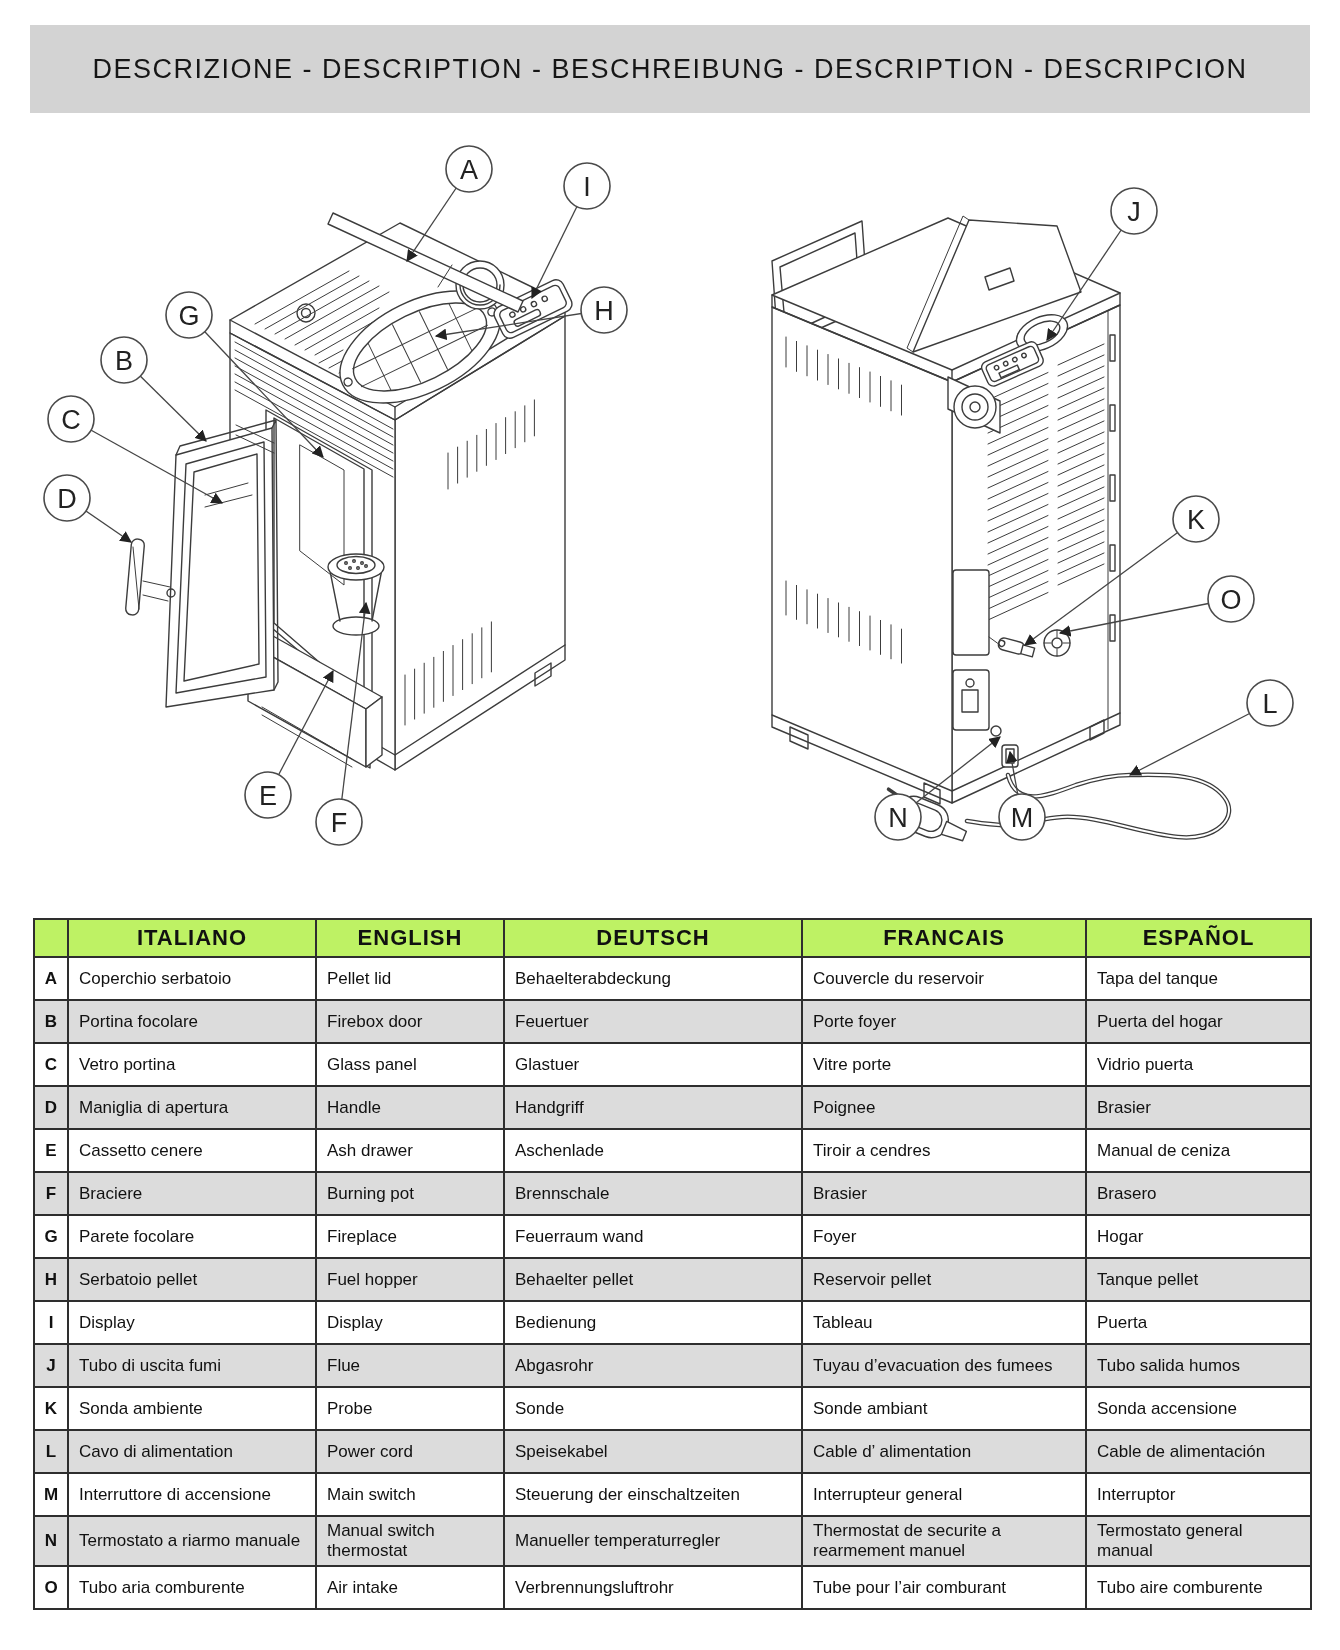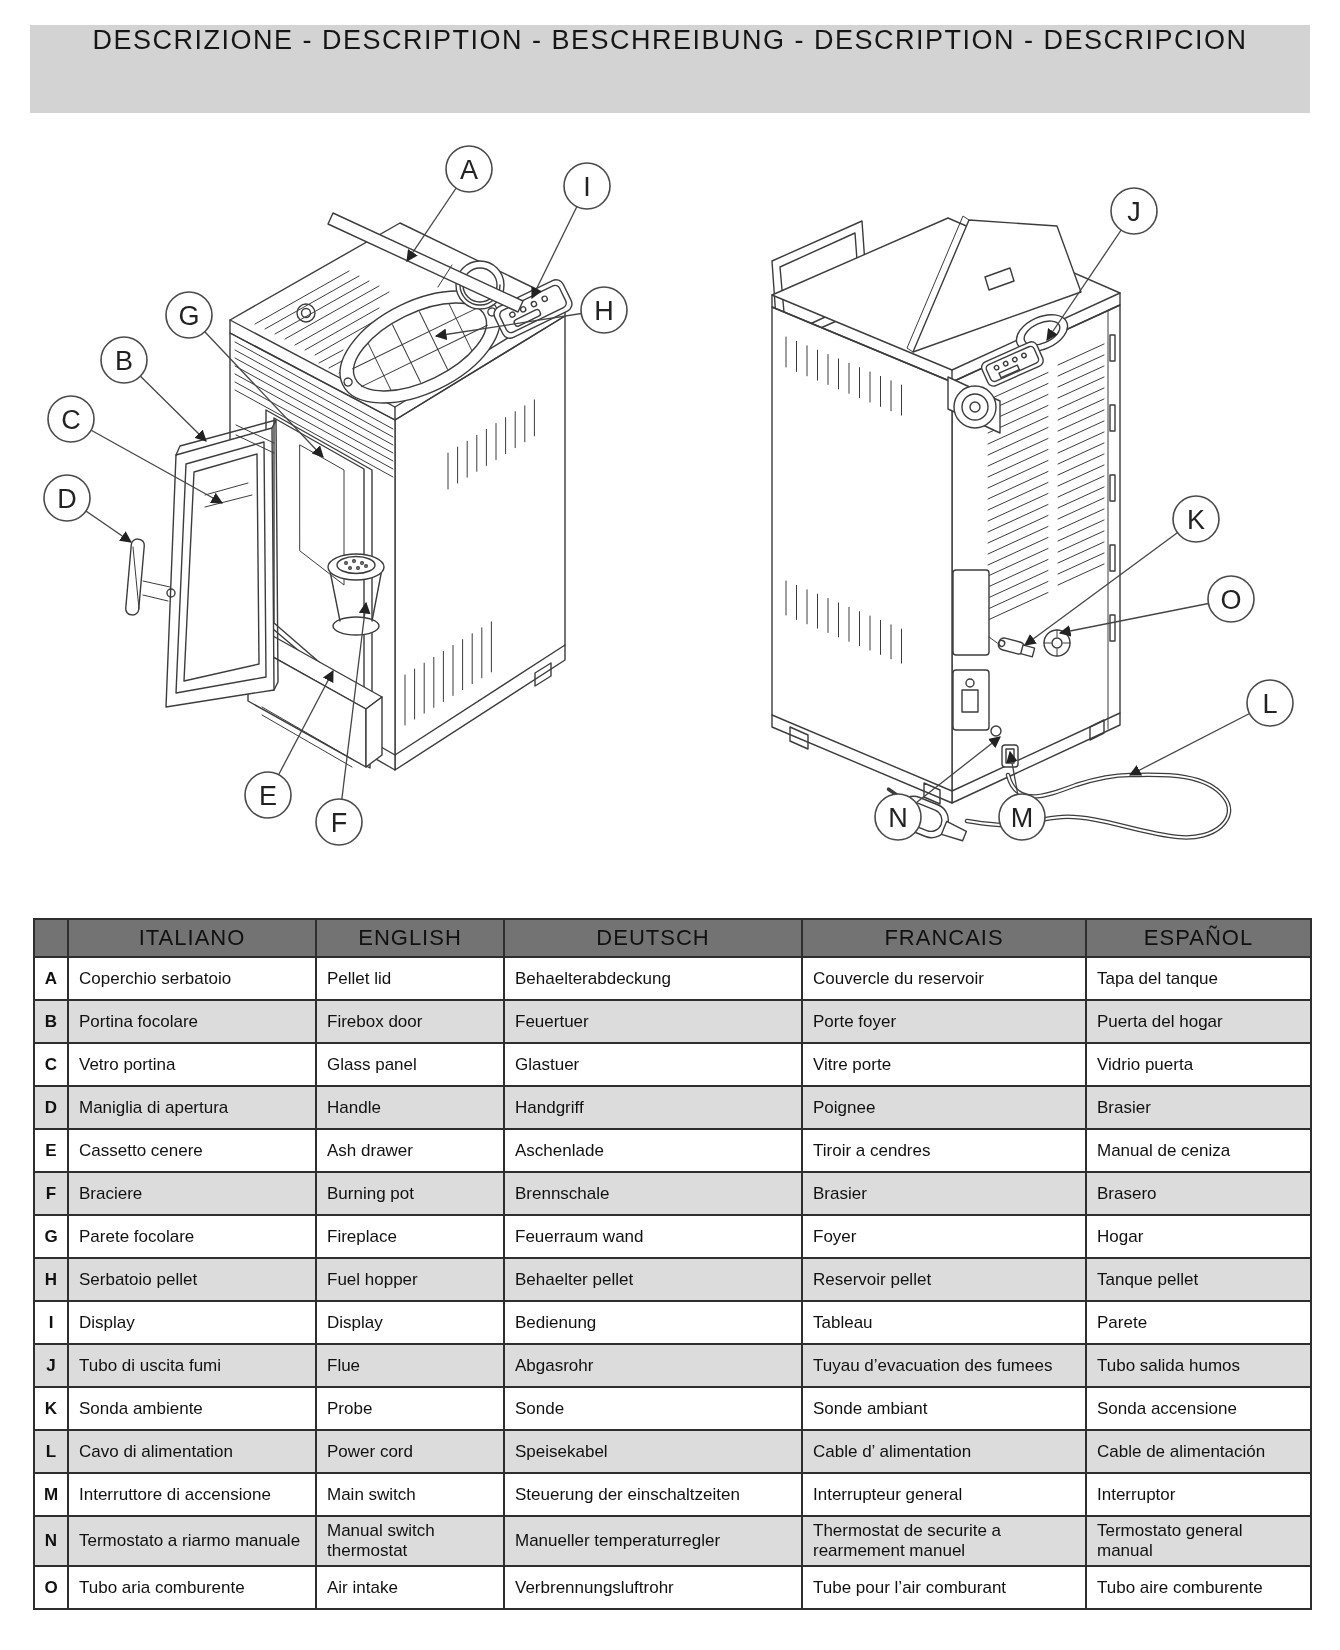--- a/index.html
+++ b/index.html
@@ -1,32 +1,32 @@
 <!DOCTYPE html>
 <html><head>
 <meta charset="utf-8">
 <style>
   html,body{margin:0;padding:0;background:#ffffff;}
   body{width:1340px;height:1650px;position:relative;font-family:"Liberation Sans",sans-serif;}
   .banner{position:absolute;left:30px;top:25px;width:1280px;height:88px;background:#d3d3d3;
-          display:flex;align-items:flex-start;justify-content:center;}
+          display:flex;align-items:center;justify-content:center;}
   .banner span{font-size:27px;letter-spacing:1.5px;color:#161616;}
   svg.diagram{position:absolute;left:0;top:115px;}
   .art path,.art line,.art ellipse,.art circle,.art rect{fill:none;stroke:#3c3c3c;stroke-width:1.4;
           stroke-linecap:round;stroke-linejoin:round;}
   .art .solid{fill:#ffffff;}
   .art .thin{stroke-width:1;}
   .leader{stroke:#454545;stroke-width:1.3;fill:none;}
   .badge{fill:#ffffff;stroke:#4a4a4a;stroke-width:1.6;}
   .badge-letter{font-family:"Liberation Sans",sans-serif;font-size:27px;fill:#222;text-anchor:middle;}
   table.trans{position:absolute;left:33px;top:918px;width:1277px;border-collapse:collapse;
           table-layout:fixed;color:#111;}
   table.trans th,table.trans td{border:2px solid #2e2e2e;}
   table.trans thead tr{height:38px;}
-  table.trans thead th{font-size:22px;font-weight:400;letter-spacing:1px;background:#737373;}
+  table.trans thead th{font-size:22px;font-weight:700;letter-spacing:1px;background:#bef264;}
   table.trans tbody tr{height:43px;}
   table.trans tbody tr:nth-child(even){background:#dcdcdc;}
   table.trans td{font-size:17px;padding:4px 10px;vertical-align:middle;}
   table.trans td.letter{text-align:center;font-weight:700;padding:4px 2px;}
 </style>
 </head>
 <body>
 
 <div class="banner">
   <span>DESCRIZIONE - DESCRIPTION - BESCHREIBUNG - DESCRIPTION - DESCRIPCION</span>
@@ -360,21 +360,21 @@
         <td>Behaelter pellet</td>
         <td>Reservoir pellet</td>
         <td>Tanque pellet</td>
       </tr>
       <tr>
         <td class="letter">I</td>
         <td>Display</td>
         <td>Display</td>
         <td>Bedienung</td>
         <td>Tableau</td>
-        <td>Parete</td>
+        <td>Puerta</td>
       </tr>
       <tr>
         <td class="letter">J</td>
         <td>Tubo di uscita fumi</td>
         <td>Flue</td>
         <td>Abgasrohr</td>
         <td>Tuyau d’evacuation des fumees</td>
         <td>Tubo salida humos</td>
       </tr>
       <tr>

